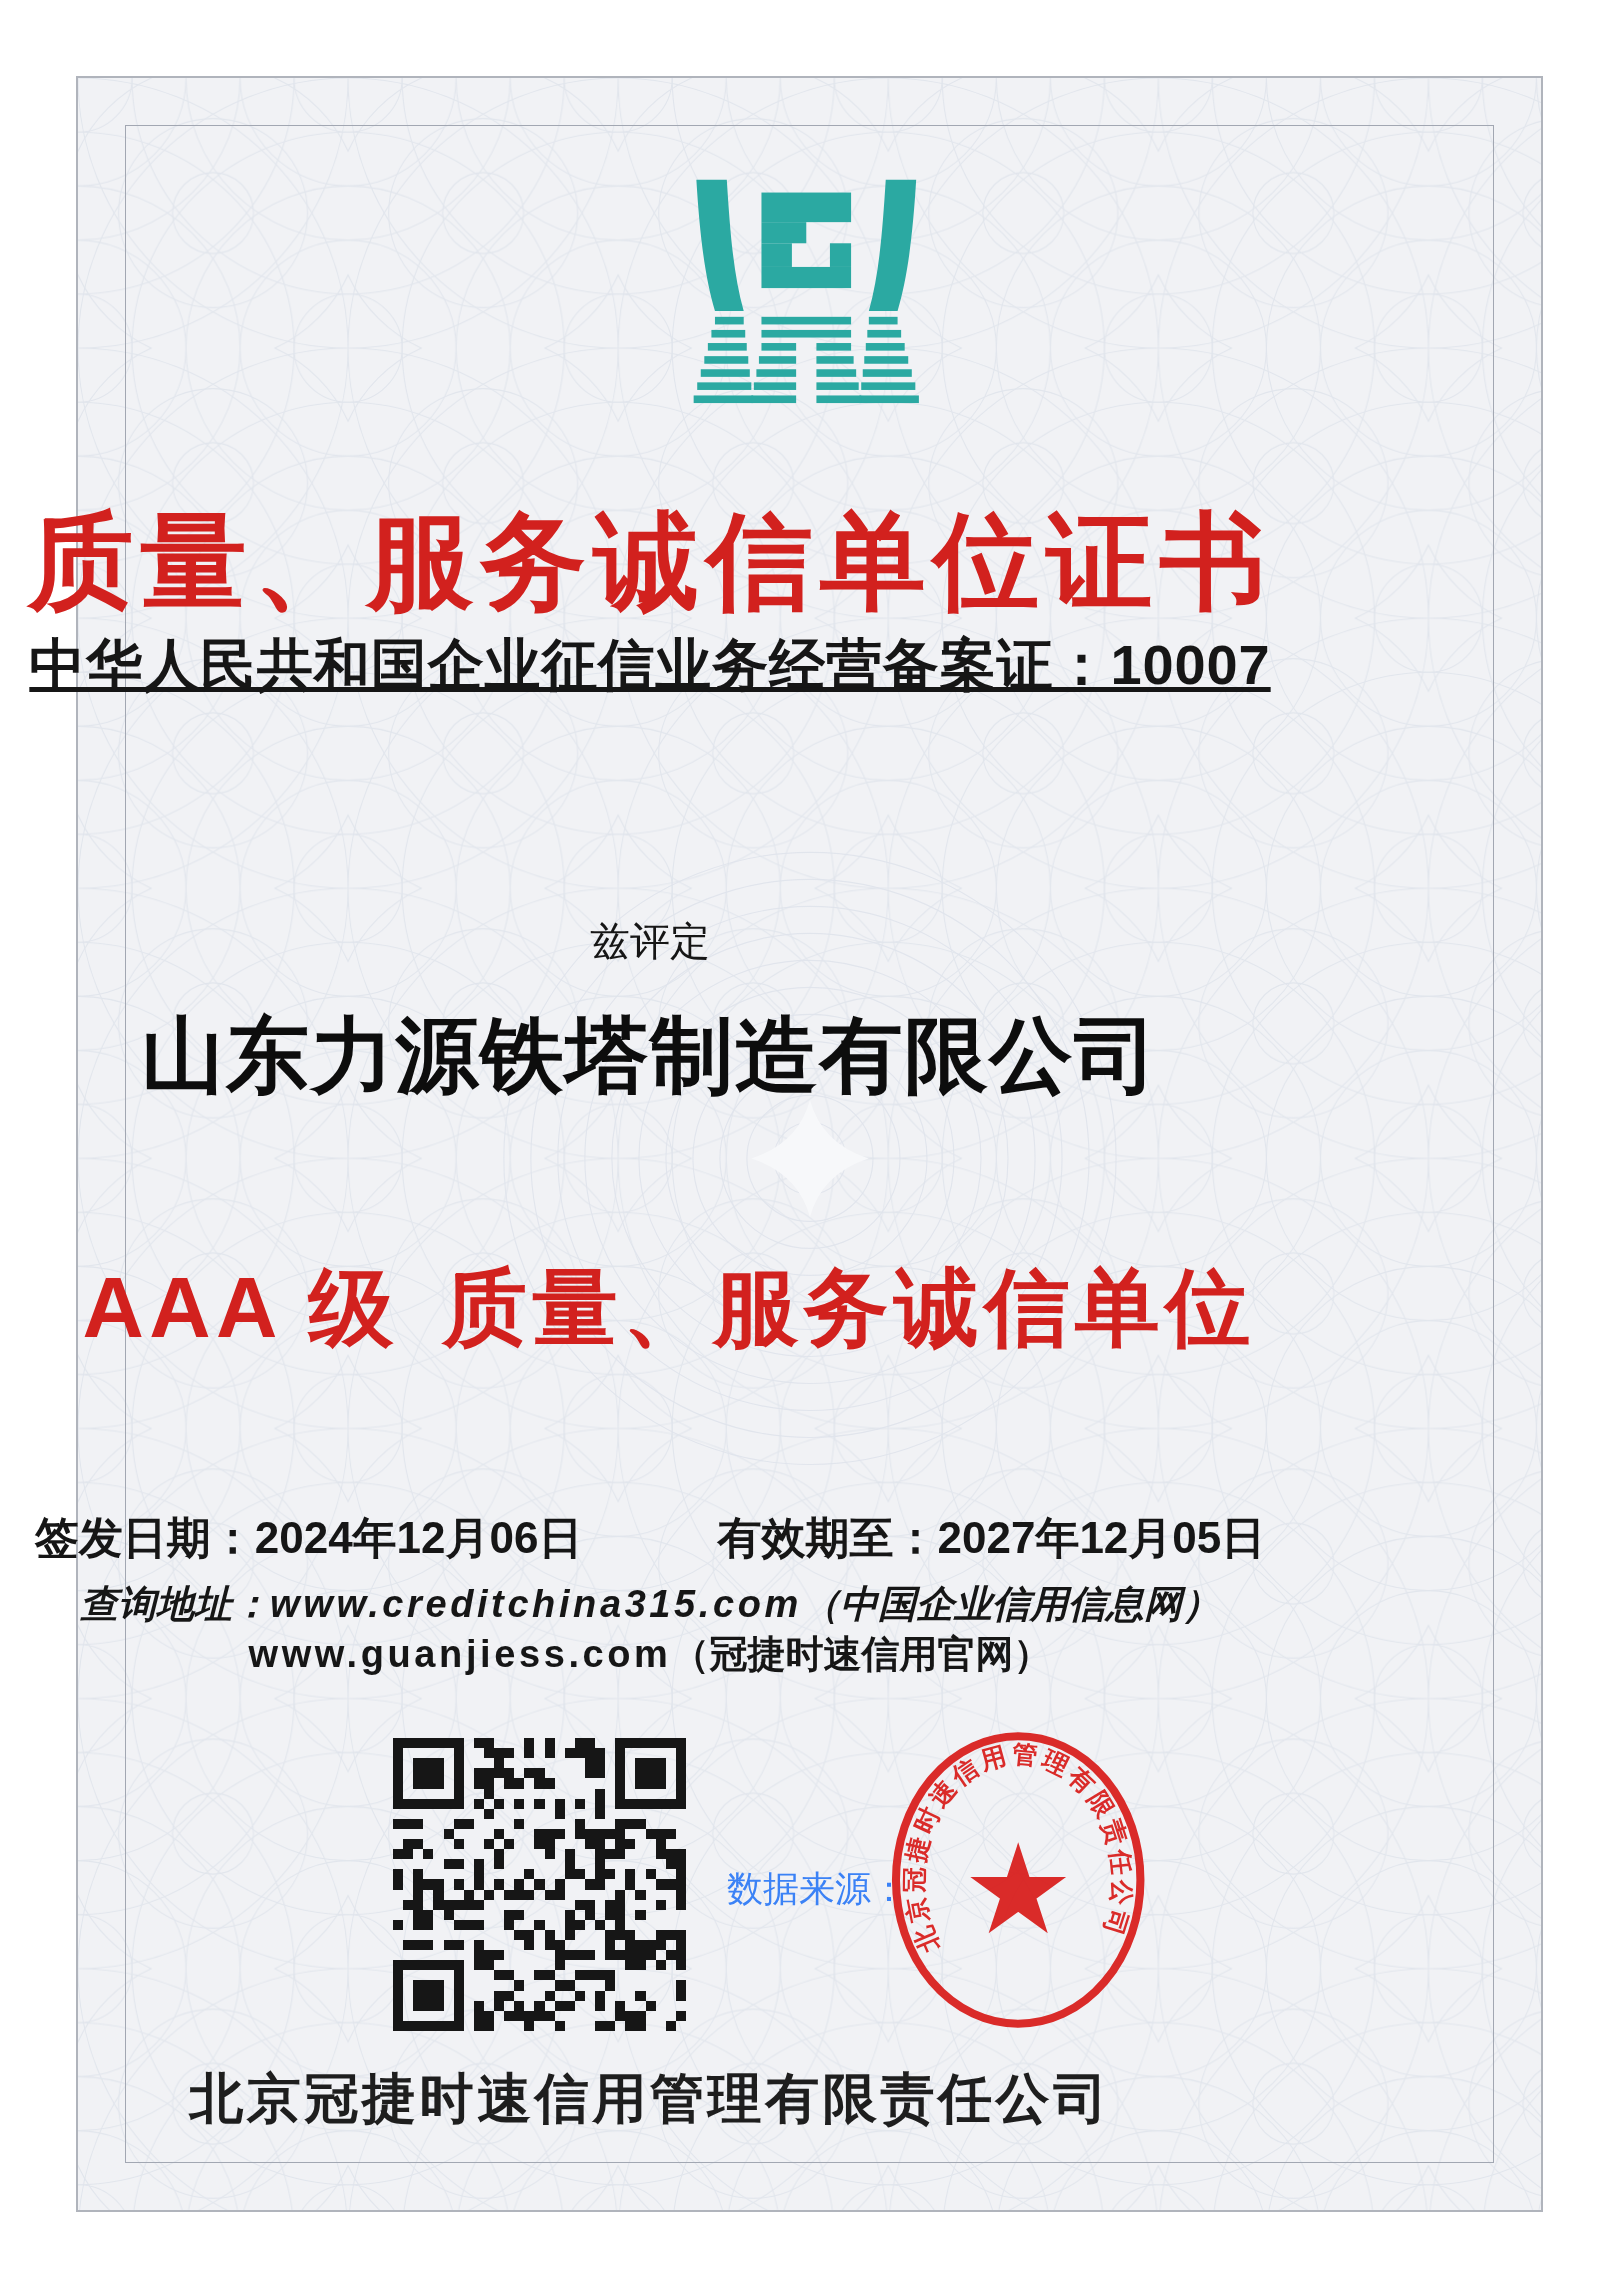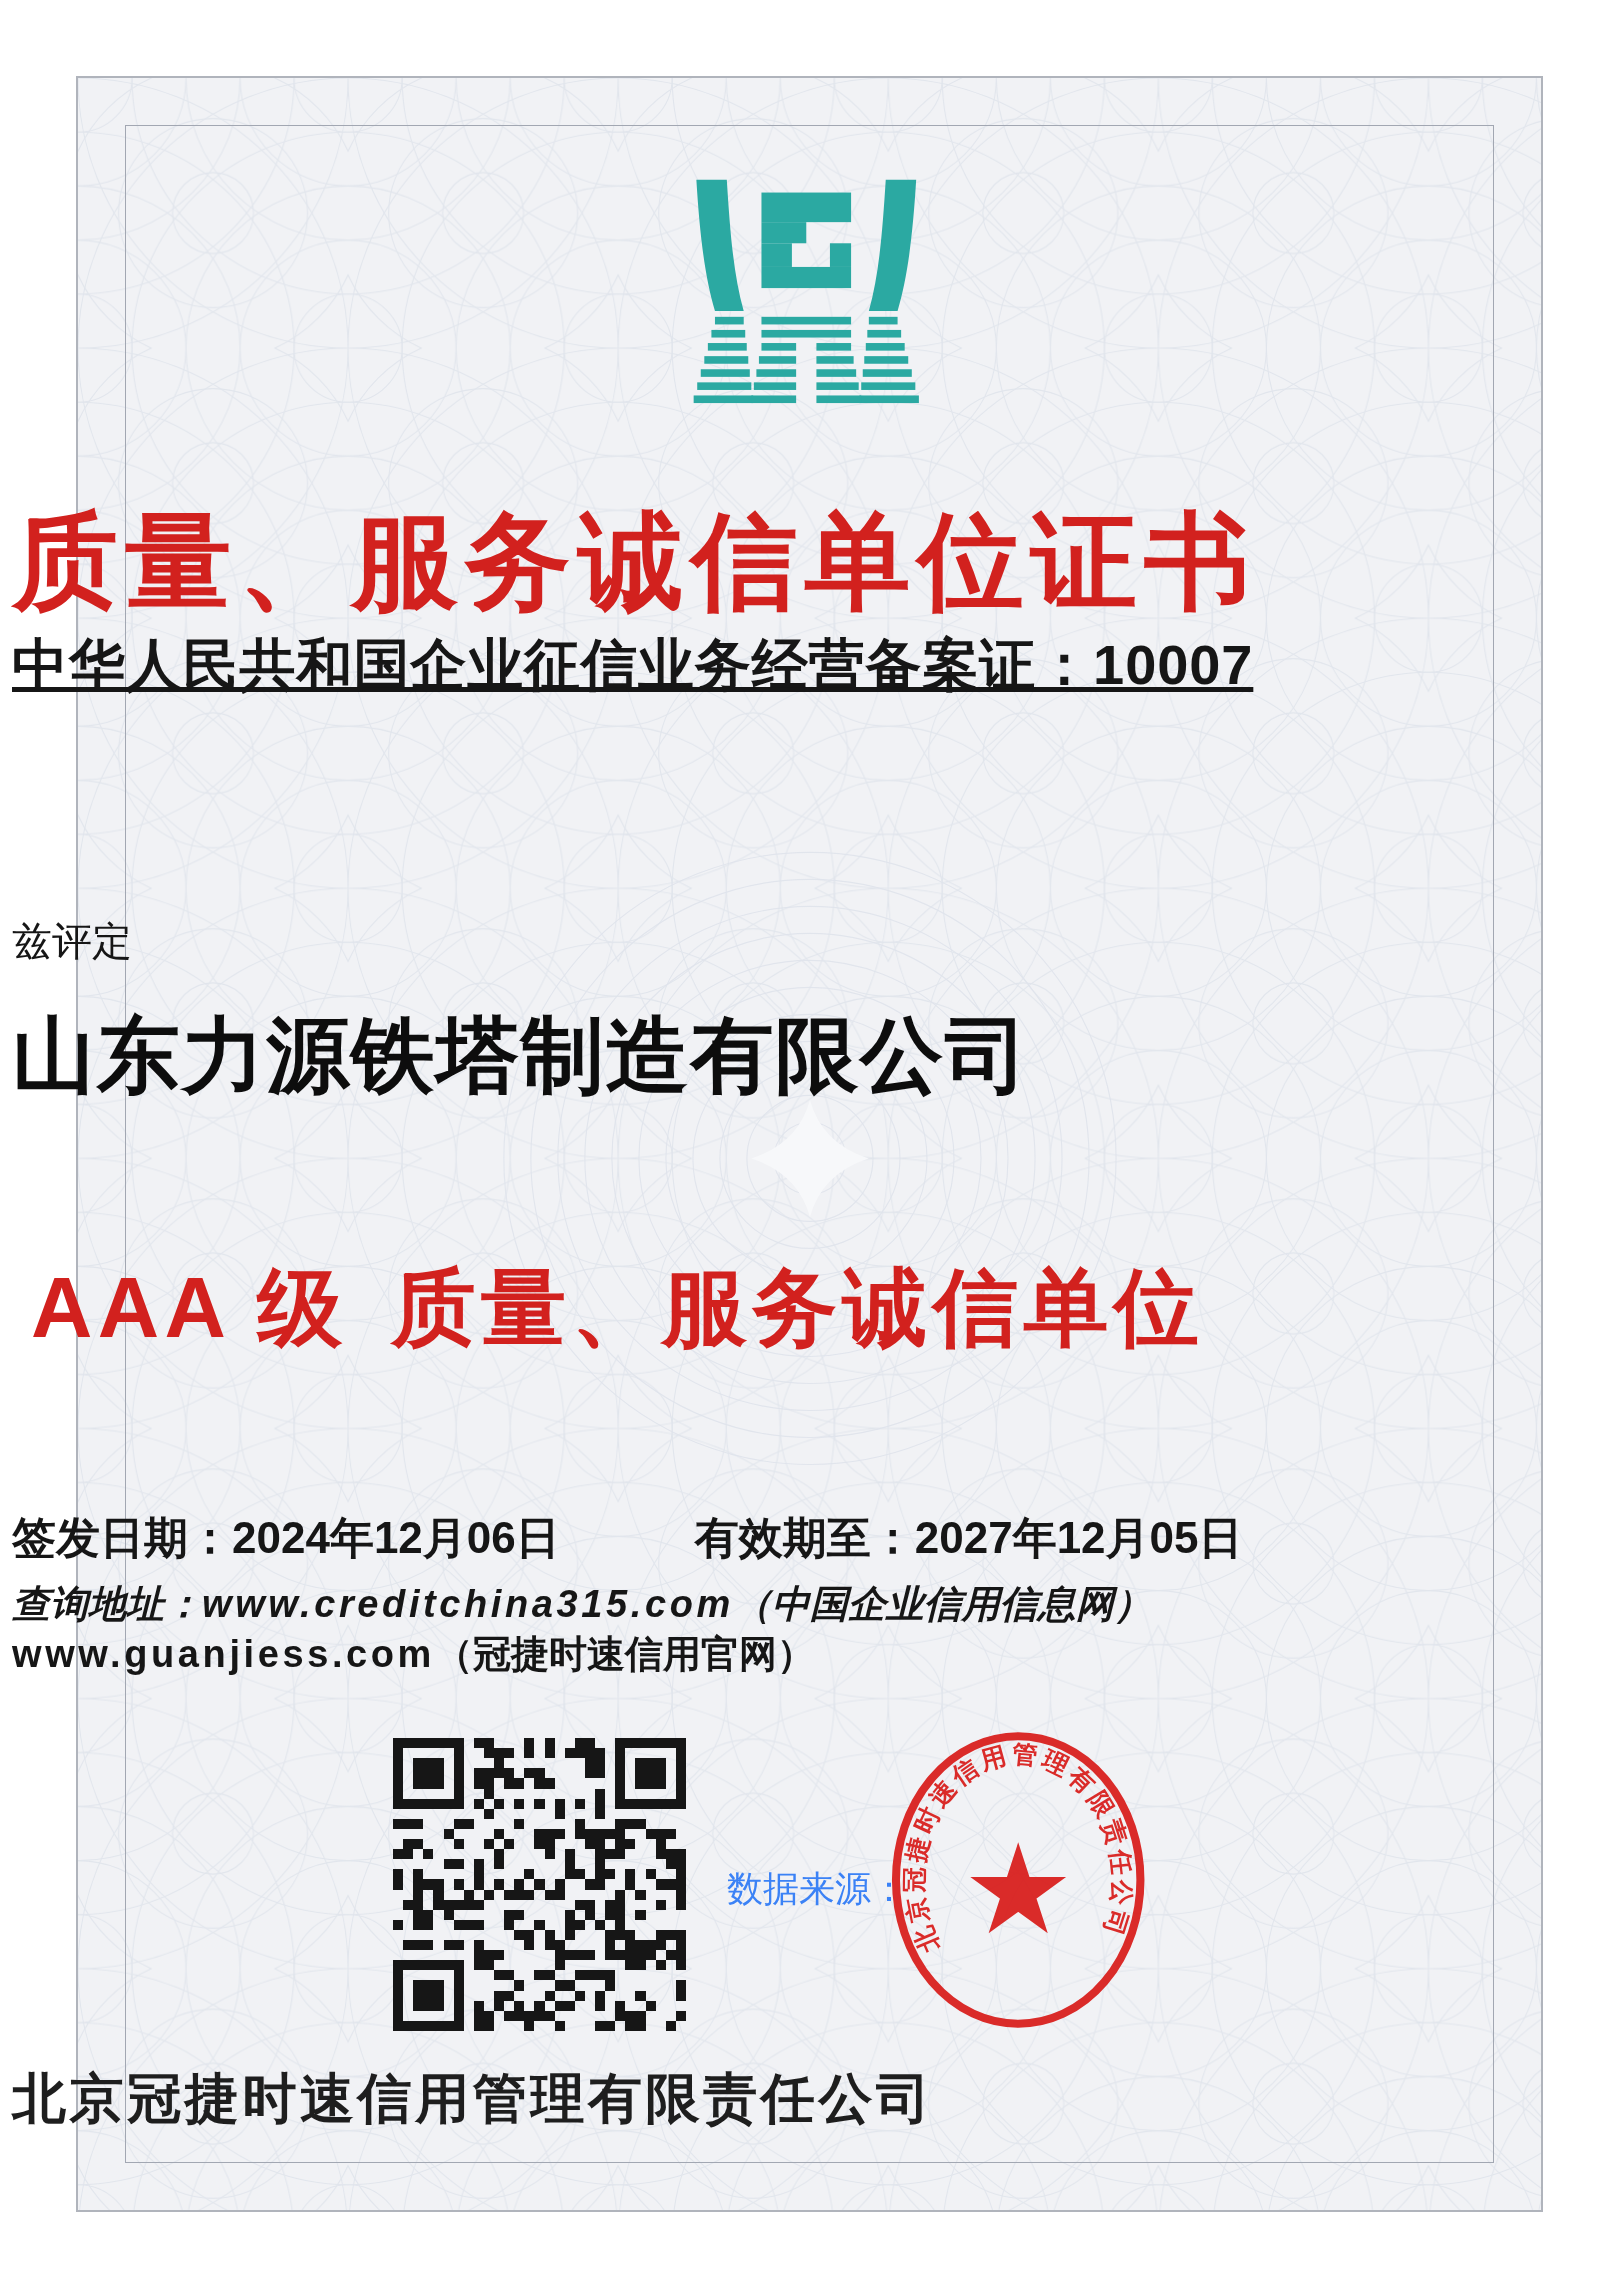--- a/index.html
+++ b/index.html
@@ -2,21 +2,21 @@
 <html style="font-size:14.4px"><head>
 <meta charset="utf-8">
 <style>
   html,body{margin:0;padding:0;}
   body{width:1619px;height:2288px;position:relative;background:#ffffff;
        font-family:"Liberation Sans","DejaVu Sans",sans-serif;overflow:hidden;}
   .paper{position:absolute;inset:76px;background:#f1f2f5;border:2.7px solid #b0b4bc;}
   .frame-inner{position:absolute;inset:47px;border:1.8px solid #a2a7b2;}
   .bg-svg{position:absolute;inset:0;width:100%;height:100%;display:block;}
   .layer{position:absolute;inset:0;}
-  .row{position:absolute;left:12px;width:1300px;color:#161616;white-space:nowrap;}
+  .row{position:absolute;left:0;width:1300px;text-align:center;color:#161616;white-space:nowrap;}
   .logo-wrap{position:absolute;left:671px;top:167px;width:279px;height:254px;}
   .title{top:491px;font-size:106px;font-weight:900;color:#d2211e;letter-spacing:7.2px;}
   .subtitle{top:628px;font-size:56px;font-weight:700;letter-spacing:0.9px;text-decoration:underline;}
   .query{top:803px;font-size:41px;font-weight:700;}
   .query .num{font-family:"Liberation Serif","DejaVu Serif",serif;font-size:49px;letter-spacing:0.9px;}
   .hereby{top:914px;font-size:40px;font-family:"Liberation Serif","DejaVu Serif",serif;}
   .company{top:1001px;font-size:83px;font-weight:700;letter-spacing:1.8px;
            font-family:"Liberation Serif","DejaVu Serif",serif;color:#0d0d0d;}
   .rating{top:1251px;font-size:85px;font-weight:900;color:#d2211e;letter-spacing:5.4px;margin-left:19px;}
   .rating .grade{margin-right:43px;}

